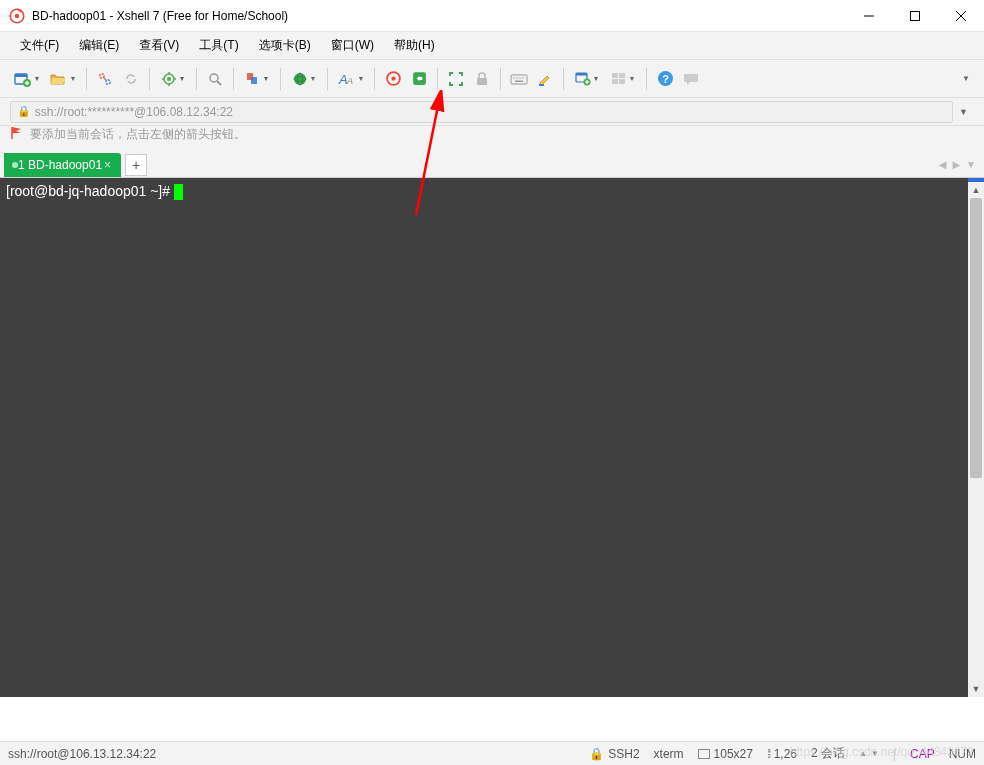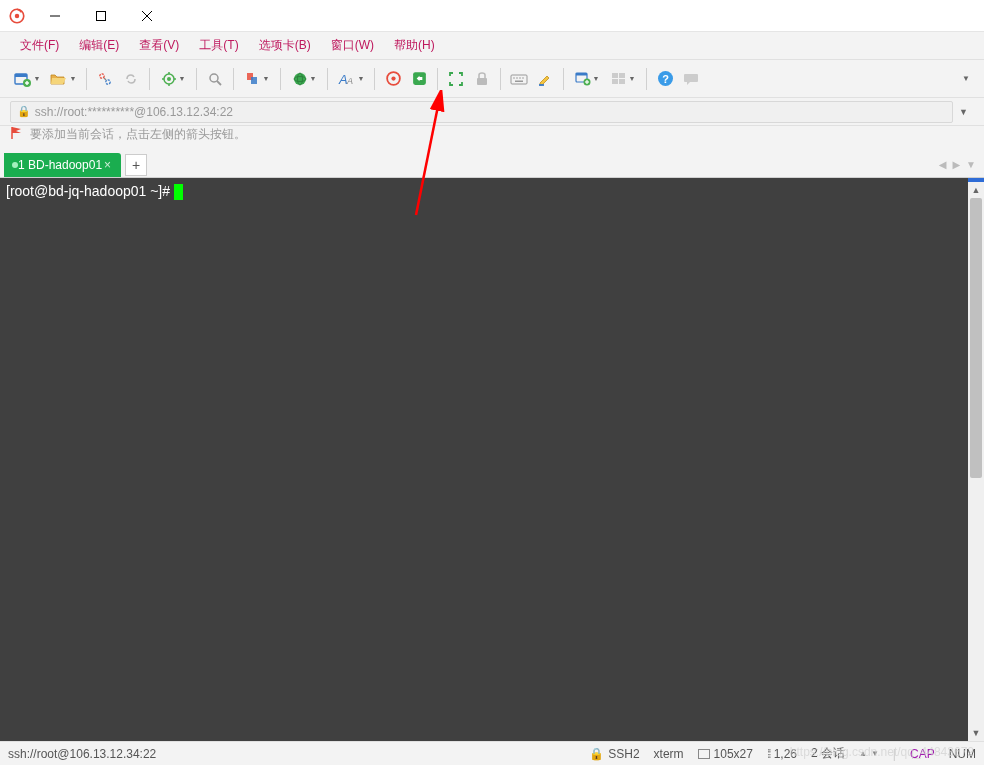--- a/index.html
+++ b/index.html
@@ -7,21 +7,21 @@
 
 
 .titlebar { height: 32px; background: #fff; display: flex; align-items: center; padding: 0 0 0 8px; border-bottom: 1px solid #e5e5e5; }
 .titlebar .app-icon { width: 18px; height: 18px; margin-right: 6px; display: flex; align-items: center; justify-content: center; }
 .titlebar .title { font-size: 12px; color: #000; flex: 1; }
 .titlebar .win-controls { display: flex; }
 .titlebar .win-btn { width: 46px; height: 32px; display: flex; align-items: center; justify-content: center; font-size: 12px; color: #000; }
 
 
 .menubar { height: 28px; background: #f3f3f3; display: flex; align-items: center; padding: 0 10px; border-bottom: 1px solid #e0e0e0; }
-.menubar .menu-item { font-size: 12px; color: #be185d; padding: 4px 10px; }
+.menubar .menu-item { font-size: 12px; color: #000000; padding: 4px 10px; }
 
 
 .toolbar { height: 38px; background: #f3f3f3; display: flex; align-items: center; padding: 0 10px; gap: 2px; border-bottom: 1px solid #e0e0e0; }
 .toolbar .tb-btn { width: 24px; height: 24px; display: flex; align-items: center; justify-content: center; border-radius: 2px; position: relative; }
 .toolbar .tb-btn.wdrop { width: 34px; }
 .toolbar .tb-btn .drop { font-size: 7px; color: #666; margin-left: 2px; }
 .toolbar .sep { width: 1px; height: 22px; background: #d0d0d0; margin: 0 4px; }
 .toolbar-end { flex: 1; display: flex; justify-content: flex-end; }
 .toolbar-end .drop { font-size: 8px; color: #666; padding: 4px; }
 
@@ -47,21 +47,21 @@
 .terminal-wrap { flex: 1; display: flex; position: relative; background: #000; }
 .terminal { flex: 1; background: #404040; color: #fff; font-family: "Consolas","Courier New",monospace; font-size: 14px; padding: 4px 6px; line-height: 18px; white-space: pre; }
 .terminal .cursor { display: inline-block; width: 9px; height: 16px; background: #00ff00; vertical-align: middle; }
 .scroll-v { width: 16px; background: #f0f0f0; display: flex; flex-direction: column; }
 .scroll-v .arrow { height: 16px; display: flex; align-items: center; justify-content: center; font-size: 9px; color: #666; background: #f0f0f0; }
 .scroll-v .track { flex: 1; background: #f0f0f0; position: relative; }
 .scroll-v .thumb { position: absolute; top: 0; left: 2px; right: 2px; height: 280px; background: #c0c0c0; border-radius: 2px; }
 .scroll-topbar { height: 4px; background: #2e6cd6; }
 
 
-.statusbar { height: 24px; background: #f3f3f3; border-top: 1px solid #e0e0e0; display: flex; align-items: center; padding: 0 8px; font-size: 12px; color: #555; gap: 14px; }
+.statusbar { height: 24px; background: #f3f3f3; border-top: 1px solid #e0e0e0; display: flex; align-items: center; padding: 0 8px; font-size: 12px; color: #555; gap: 14px; margin-top: 44px; }
 .statusbar .spacer { flex: 1; }
 .statusbar .seg { display: flex; align-items: center; gap: 4px; }
 .statusbar .lock2 { color: #d9a441; }
 .statusbar .pipe { color: #ccc; }
 
 
 .annotation-arrow { position: absolute; pointer-events: none; z-index: 100; }
 
 
 .watermark { position: absolute; right: 10px; bottom: 6px; font-size: 12px; color: #d0d0d0; opacity: 0.7; pointer-events: none; }
@@ -73,20 +73,21 @@
 <body>
 
 <div class="titlebar">
   <span class="app-icon">
     <svg class="svg-icon" viewBox="0 0 24 24">
         <circle cx="12" cy="12" r="9" fill="none" stroke="#e74c3c" stroke-width="2.2"></circle>
         <path d="M12 3 A9 9 0 0 1 18 7" fill="none" stroke="#e74c3c" stroke-width="2.2"></path>
         <circle cx="12" cy="12" r="3" fill="#e74c3c"></circle>
       </svg>
   </span>
+  <span class="title">BD-hadoop01 - Xshell 7 (Free for Home/School)</span>
   <div class="win-controls">
     <div class="win-btn">
         <svg width="10" height="10">
           <line x1="0" y1="5" x2="10" y2="5" stroke="#000" stroke-width="1"></line>
         </svg>
       </div>
     <div class="win-btn">
         <svg width="10" height="10">
           <rect x="0.5" y="0.5" width="9" height="9" fill="none" stroke="#000" stroke-width="1"></rect>
         </svg>
@@ -261,21 +262,21 @@
       </svg>
   </div>
   <div class="toolbar-end">
       <span class="drop">▼</span>
     </div>
 </div>
 
 <div class="addressbar">
   <div class="addr-input">
     <span class="lock-icon">🔒</span>
-    <span>ssh://root:**********@106.13.12.34:22</span>
+    <span>ssh://root:**********@106.08.12.34:22</span>
   </div>
   <span class="addr-drop">▼</span>
 </div>
 
 <div class="hintbar">
   <span class="flag-icon">
     <svg width="14" height="14" viewBox="0 0 14 14">
         <path d="M2 1 L2 13" stroke="#e74c3c" stroke-width="1.5"></path>
         <path d="M2 1 L11 3 L6 5 L11 7 L2 7 Z" fill="#e74c3c"></path>
       </svg>

